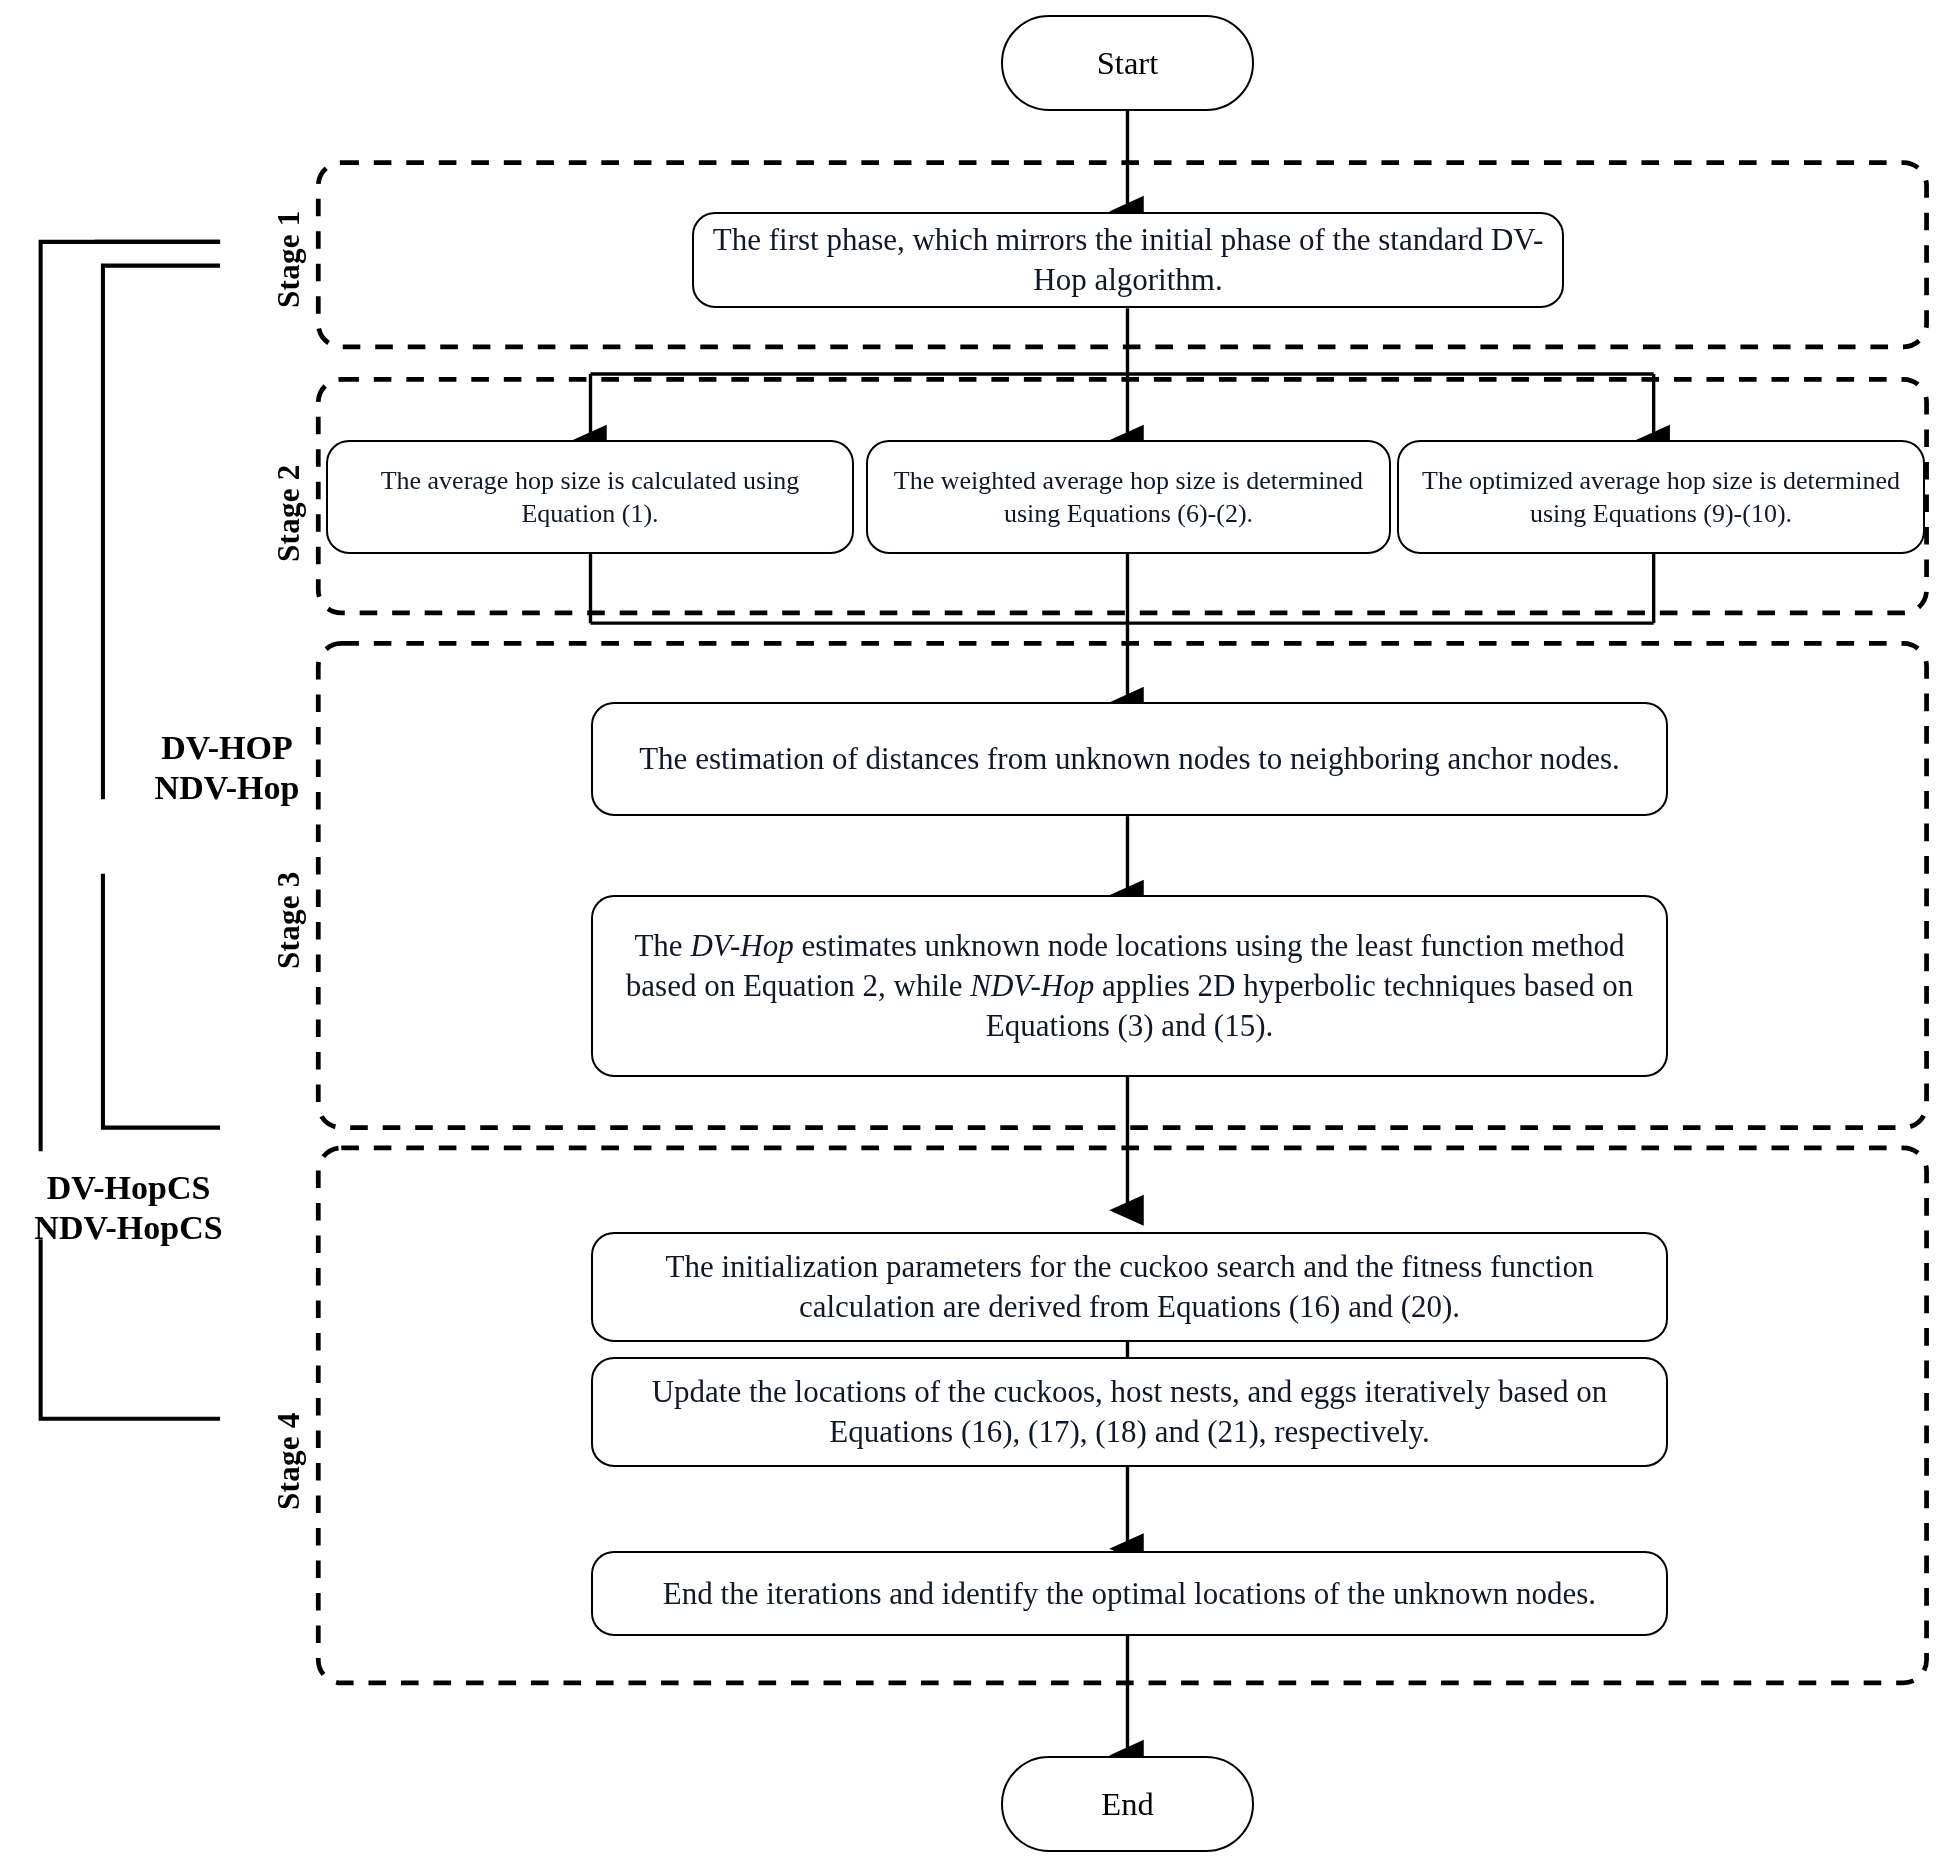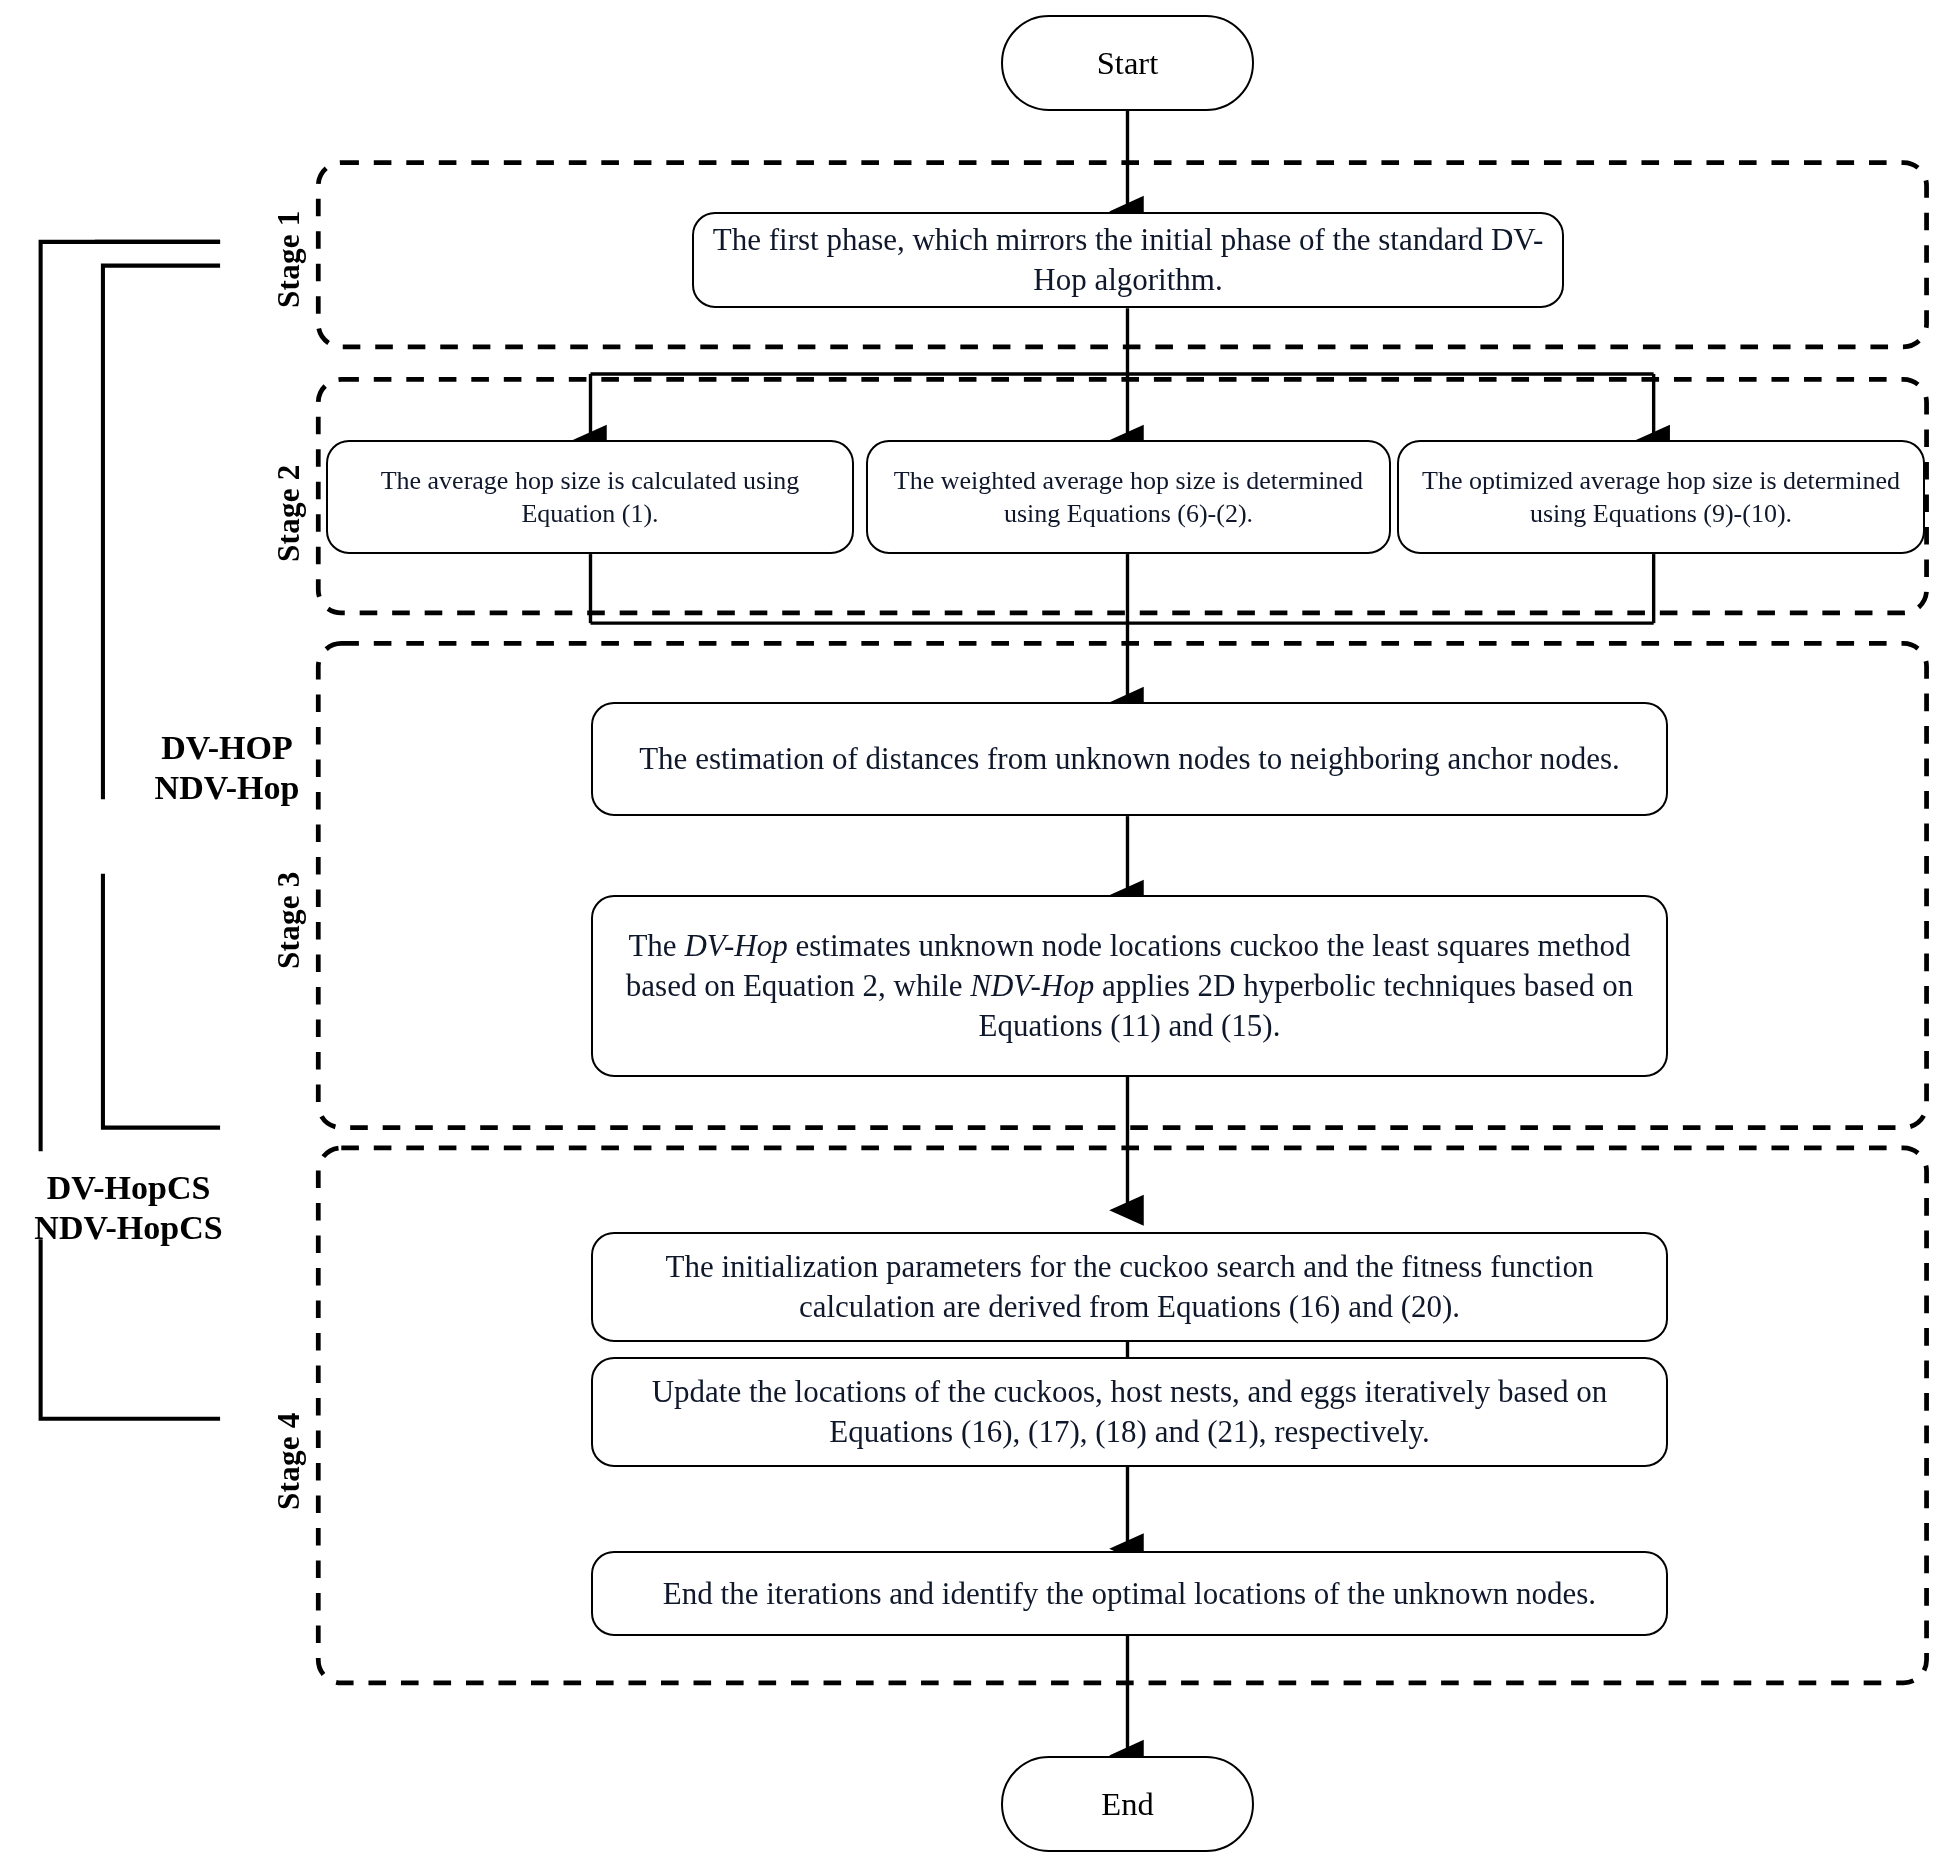--- a/index.html
+++ b/index.html
@@ -111,21 +111,21 @@
   <div class="nodebox small" style="left:1397px;top:440px;width:528px;height:114px;">
     <span>The optimized average hop size is determined using Equations (9)-(10).</span>
   </div>
 
   <div class="nodebox" style="left:591px;top:702px;width:1077px;height:114px;">
     <span>The estimation of distances from unknown nodes to neighboring anchor nodes.</span>
   </div>
 
   <div class="nodebox" style="left:591px;top:895px;width:1077px;height:182px;">
     <span>
-      <span>The </span><span class="ital">DV-Hop</span><span> estimates unknown node locations cuckoo the least squares method based on Equation 2, while </span><span class="ital">NDV-Hop</span><span> applies 2D hyperbolic techniques based on Equations (11) and (15).</span>
+      <span>The </span><span class="ital">DV-Hop</span><span> estimates unknown node locations using the least function method based on Equation 2, while </span><span class="ital">NDV-Hop</span><span> applies 2D hyperbolic techniques based on Equations (3) and (15).</span>
     </span>
   </div>
 
   <div class="nodebox" style="left:591px;top:1232px;width:1077px;height:110px;">
     <span>The initialization parameters for the cuckoo search and the fitness function calculation are derived from Equations (16) and (20).</span>
   </div>
 
   <div class="nodebox" style="left:591px;top:1357px;width:1077px;height:110px;">
     <span>Update the locations of the cuckoos, host nests, and eggs iteratively based on Equations (16), (17), (18) and (21), respectively.</span>
   </div>

